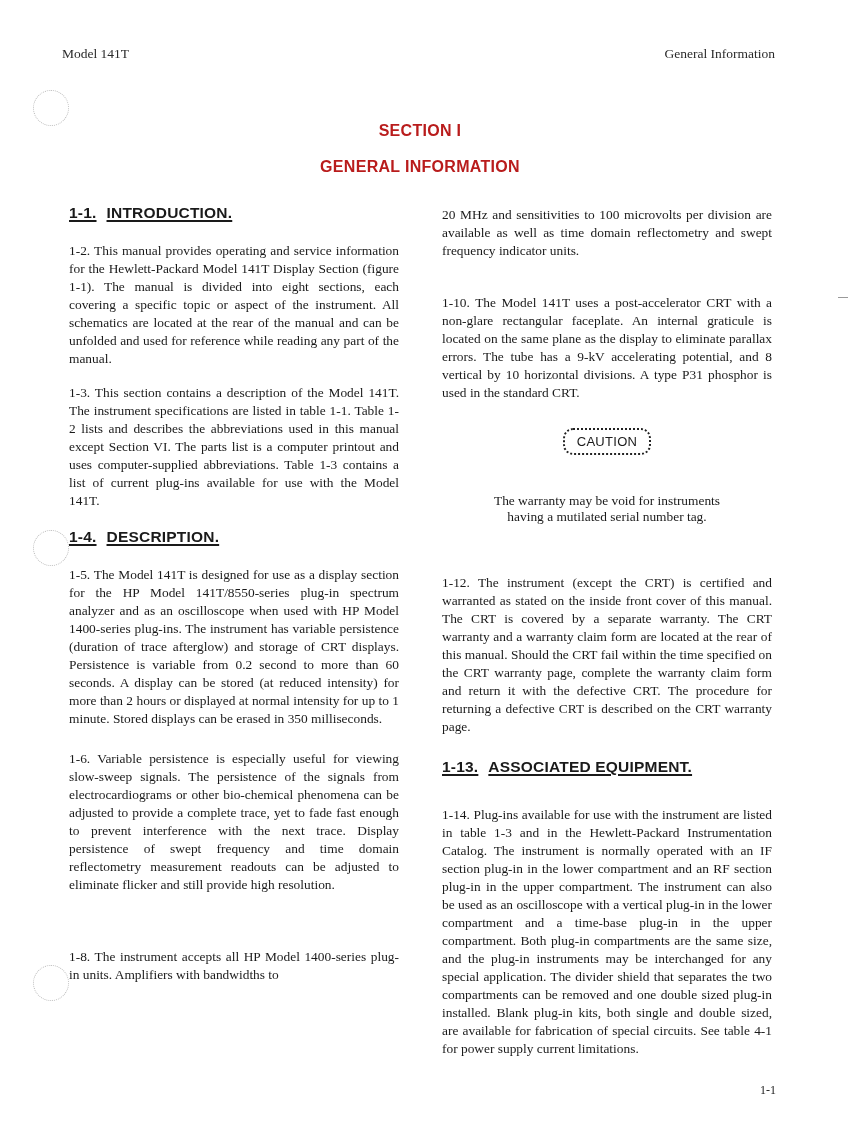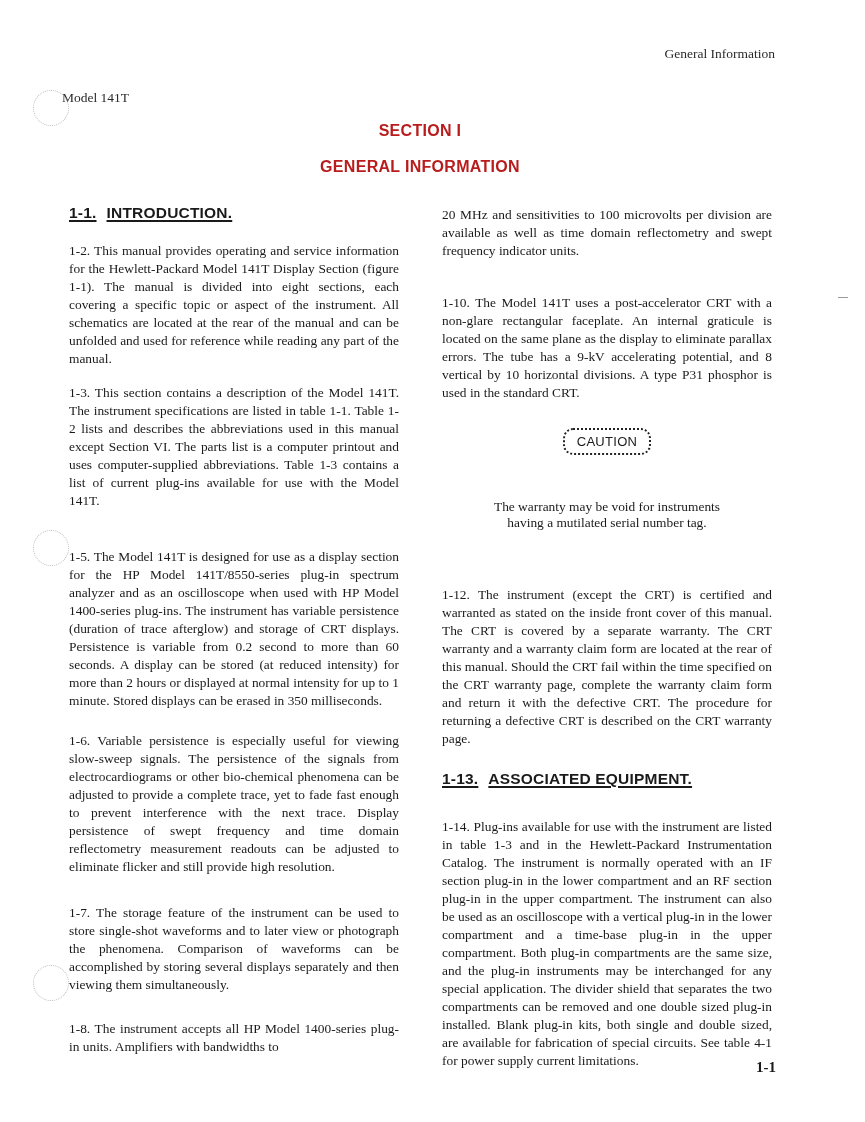--- a/index.html
+++ b/index.html
@@ -1,31 +1,31 @@
 <!DOCTYPE html>
 <html><head>
 <meta charset="utf-8">
 <style>
   html, body { margin: 0; padding: 0; background: #ffffff; }
   body { width: 865px; height: 1122px; position: relative; overflow: hidden; color: #1a1a1a; font-family: "Liberation Serif", serif; }
   .hdr { position: absolute; top: 46px; font-size: 13.5px; color: #2a2a2a; font-family: "Liberation Serif", serif; }
-  .hdr-left { left: 62px; margin-top: 44px; }
+  .hdr-left { left: 62px; }
   .hdr-right { right: 90px; }
   .punch { position: absolute; width: 34px; height: 34px; border: 1px dotted #bdbdbd; border-radius: 50%; }
   .sec-title { position: absolute; left: 0; width: 840px; text-align: center; font-family: "Liberation Sans", sans-serif; font-weight: bold; font-size: 16px; letter-spacing: 0.3px; color: #b91c1c; }
   .col { position: absolute; width: 330px; }
   .col-left { left: 63px; top: 204px; margin-left: 6px; }
   .col-right { left: 442px; top: 206px; }
   .heading { font-family: "Liberation Sans", sans-serif; font-weight: bold; font-size: 15.5px; text-decoration: underline; text-decoration-thickness: 2px; text-underline-offset: 2px; margin: 0; color: #1a1a1a; letter-spacing: 0.2px; }
   .heading .num { margin-right: 10px; }
   p.para { margin: 0; font-size: 13.4px; line-height: 18px; text-align: justify; hyphens: none; }
   .caution-wrap { text-align: center; margin: 12px; }
   .caution { display: inline-block; font-family: "Liberation Sans", sans-serif; font-size: 13px; padding: 4px 12px; border: 2px dotted #222; border-radius: 10px; letter-spacing: 0.3px; }
-  .caution-text { text-align: center; font-size: 13.4px; line-height: 15.5px; margin: 10px auto; width: 260px; }
-  .page-no { position: absolute; right: 89px; top: 1059px; font-size: 15px; font-weight: bold; }
+  .caution-text { text-align: center; font-size: 13.4px; line-height: 15.5px; margin: 4px auto; width: 260px; }
+  .page-no { position: absolute; right: 89px; top: 1083px; font-size: 12px; }
   .margin-mark { position: absolute; left: 838px; top: 297px; width: 10px; height: 1px; background: #999; }
 </style>
 </head>
 <body>
 
 <div class="hdr hdr-left">Model 141T</div>
 <div class="hdr hdr-right">General Information</div>
 
 <div class="punch" style="left:33px; top:90px;"></div>
 <div class="punch" style="left:33px; top:530px;"></div>
@@ -37,26 +37,28 @@
 
 <div class="col col-left">
   <h2 class="heading">
     <span class="num">1-1.</span><span>INTRODUCTION.</span>
   </h2>
   <div style="height:20px"></div>
   <p class="para">1-2. This manual provides operating and service information for the Hewlett-Packard Model 141T Display Section (figure 1-1). The manual is divided into eight sections, each covering a specific topic or aspect of the instrument. All schematics are located at the rear of the manual and can be unfolded and used for reference while reading any part of the manual.</p>
   <div style="height:16px"></div>
   <p class="para">1-3. This section contains a description of the Model 141T. The instrument specifications are listed in table 1-1. Table 1-2 lists and describes the abbreviations used in this manual except Section VI. The parts list is a computer printout and uses computer-supplied abbreviations. Table 1-3 contains a list of current plug-ins available for use with the Model 141T.</p>
   <div style="height:18px"></div>
+  <h2 class="heading">
+    <span class="num">1-4.</span><span>DESCRIPTION.</span>
+  </h2>
   <div style="height:20px"></div>
   <p class="para">1-5. The Model 141T is designed for use as a display section for the HP Model 141T/8550-series plug-in spectrum analyzer and as an oscilloscope when used with HP Model 1400-series plug-ins. The instrument has variable persistence (duration of trace afterglow) and storage of CRT displays. Persistence is variable from 0.2 second to more than 60 seconds. A display can be stored (at reduced intensity) for more than 2 hours or displayed at normal intensity for up to 1 minute. Stored displays can be erased in 350 milliseconds.</p>
   <div style="height:22px"></div>
   <p class="para">1-6. Variable persistence is especially useful for viewing slow-sweep signals. The persistence of the signals from electrocardiograms or other bio-chemical phenomena can be adjusted to provide a complete trace, yet to fade fast enough to prevent interference with the next trace. Display persistence of swept frequency and time domain reflectometry measurement readouts can be adjusted to eliminate flicker and still provide high resolution.</p>
   <div style="height:28px"></div>
-  <p class="para">1-7. The storage feature of the instrument can be used to store single-shot waveforms and to later view or photograph the phenomena. Comparison of waveforms can be accomplished by storing several displays separately and then viewing them simultaneously.</p>
   <div style="height:26px"></div>
   <p class="para">1-8. The instrument accepts all HP Model 1400-series plug-in units. Amplifiers with bandwidths to</p>
 </div>
 
 <div class="col col-right">
   <p class="para">20 MHz and sensitivities to 100 microvolts per division are available as well as time domain reflectometry and swept frequency indicator units.</p>
   <div style="height:14px"></div>
   <div style="height:20px"></div>
   <p class="para">1-10. The Model 141T uses a post-accelerator CRT with a non-glare rectangular faceplate. An internal graticule is located on the same plane as the display to eliminate parallax errors. The tube has a 9-kV accelerating potential, and 8 vertical by 10 horizontal divisions. A type P31 phosphor is used in the standard CRT.</p>
   <div style="height:14px"></div>

